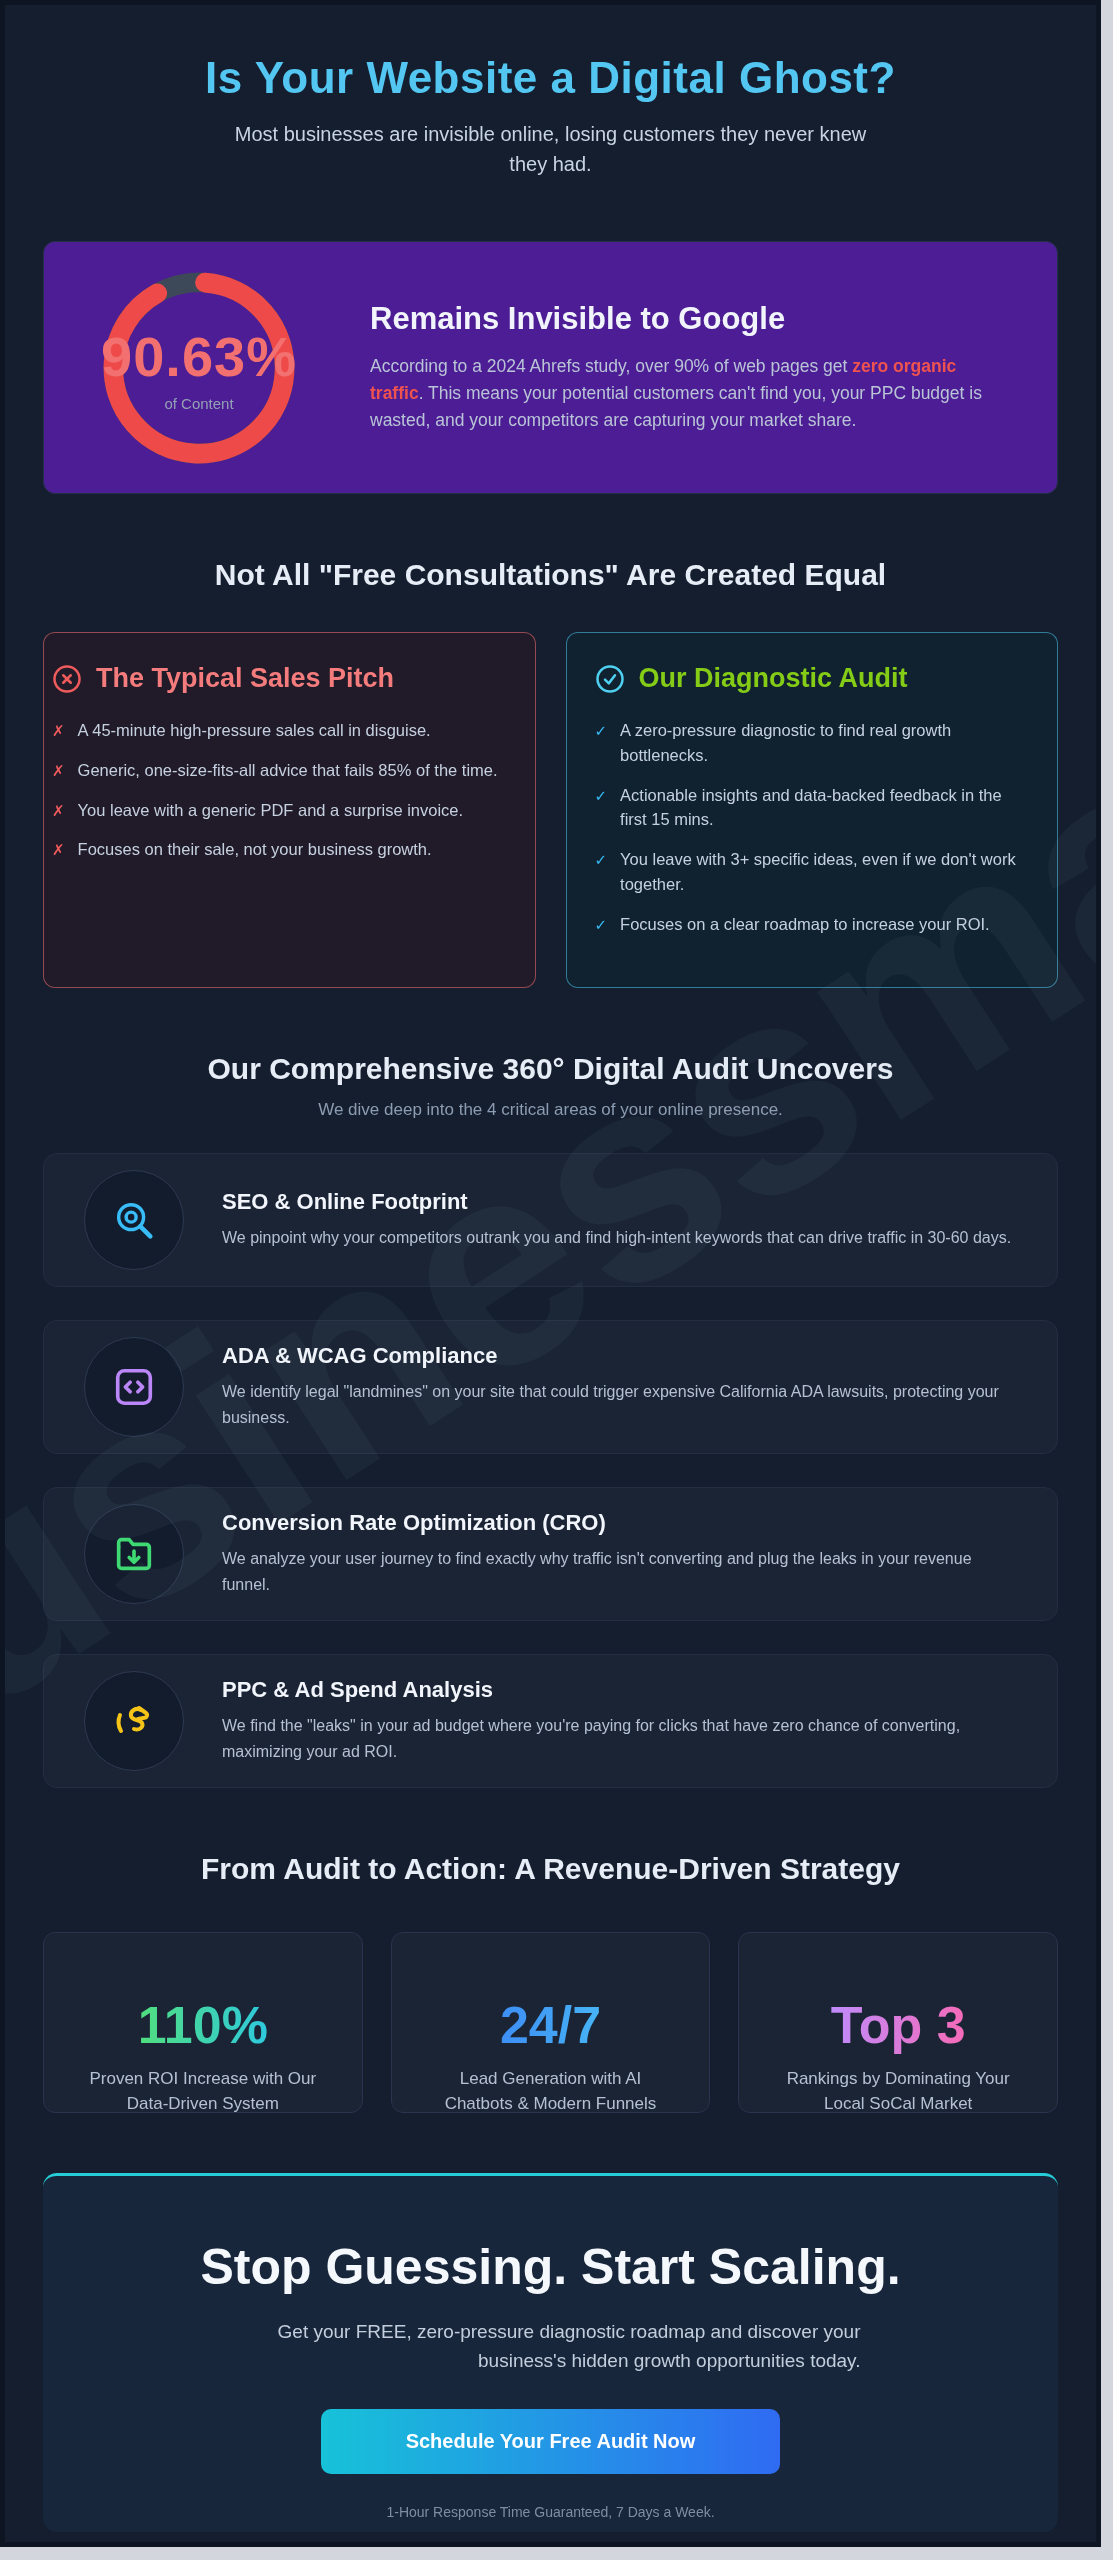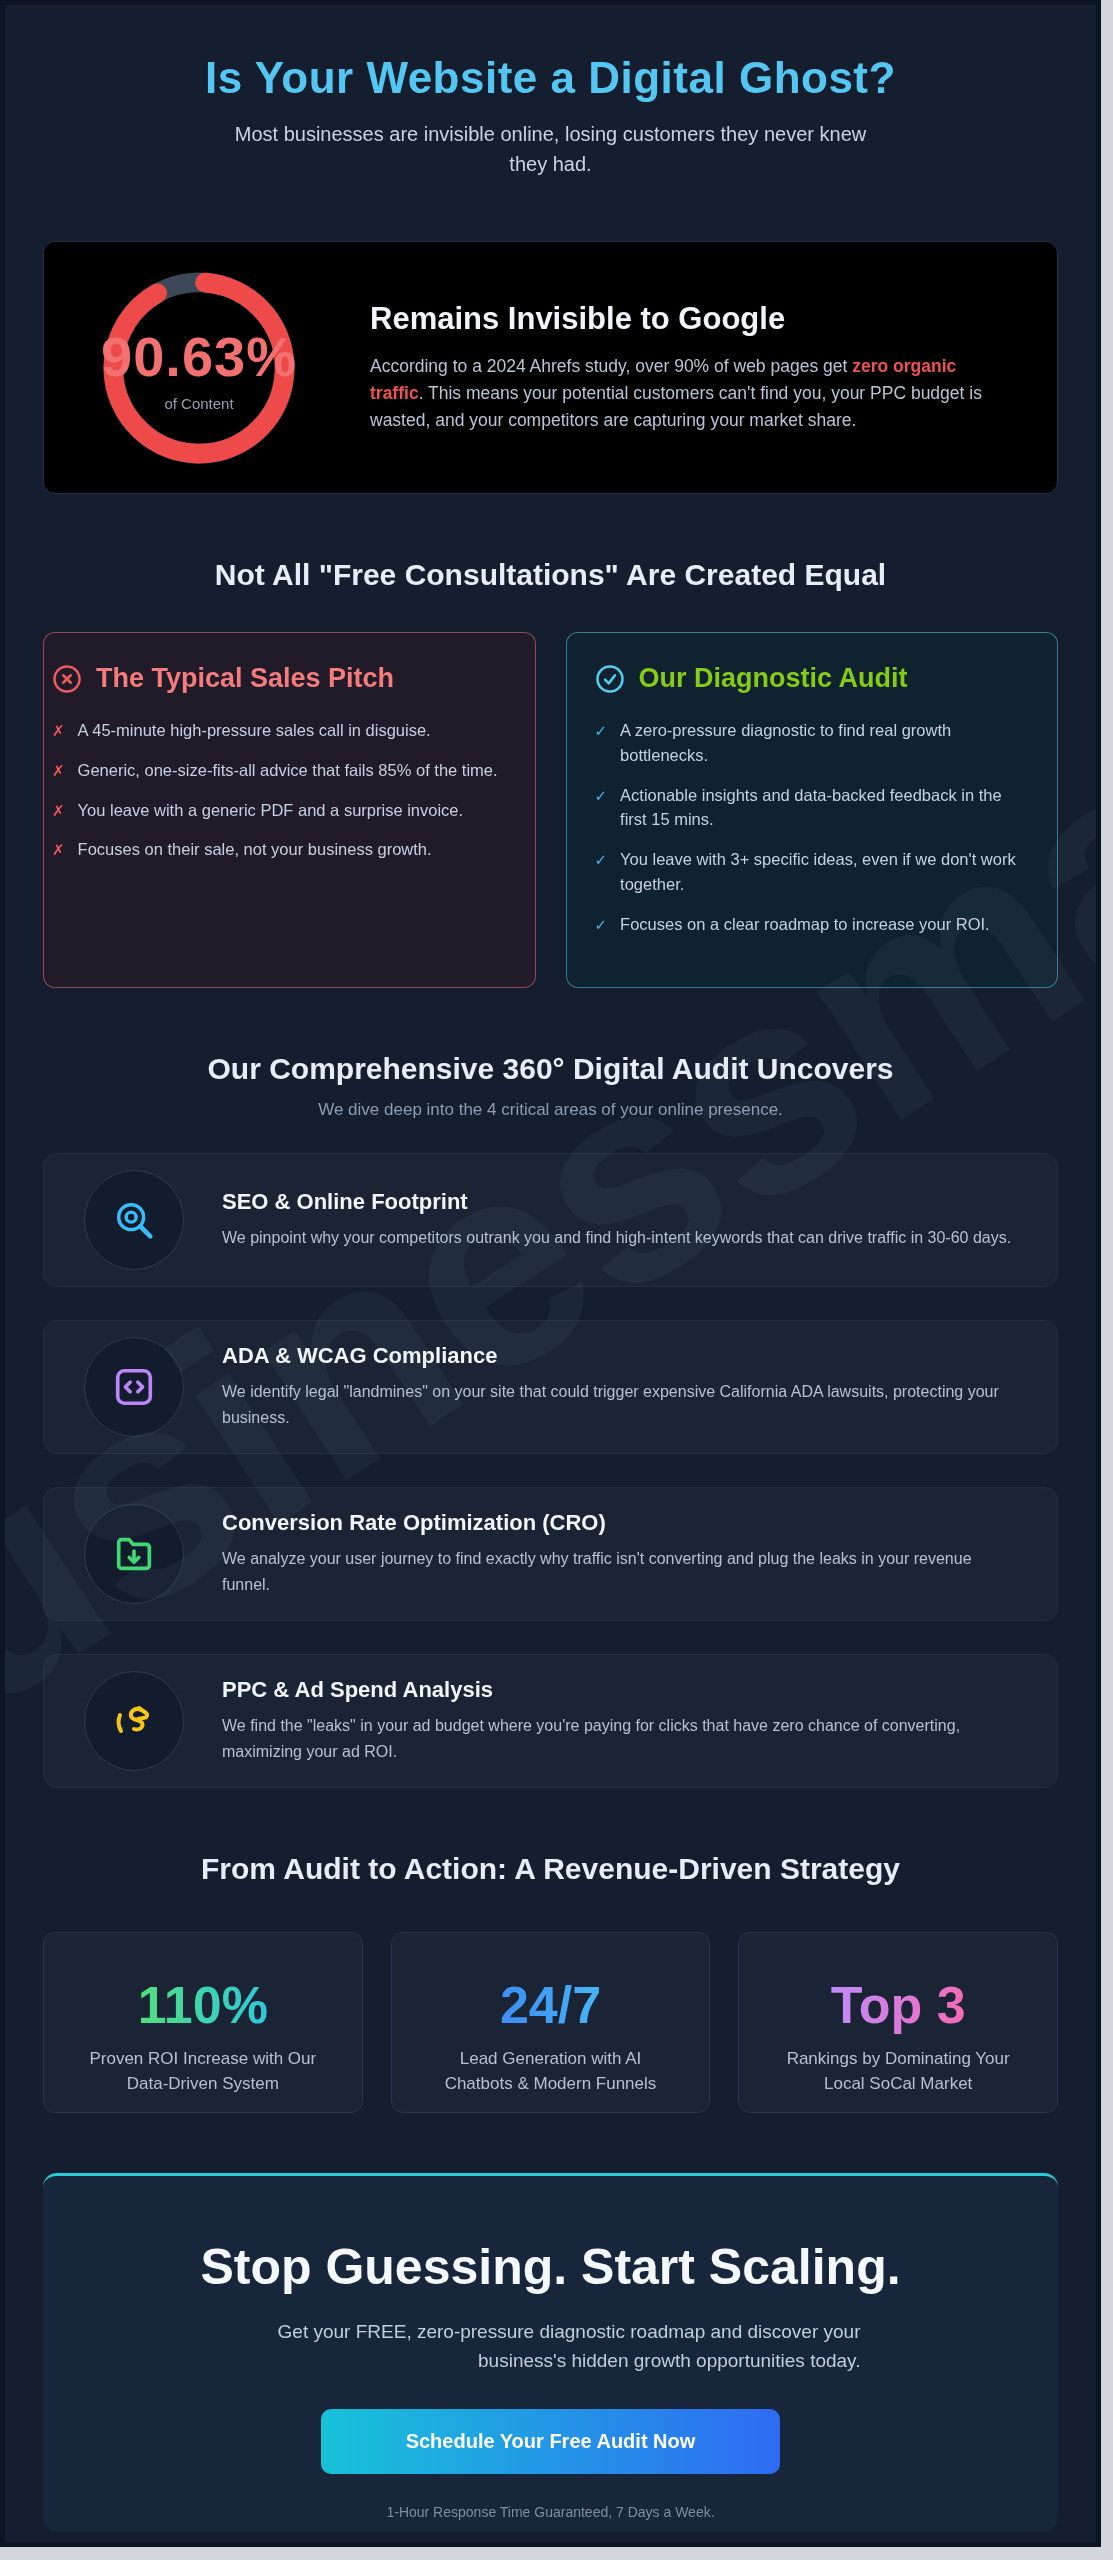--- a/index.html
+++ b/index.html
@@ -11,21 +11,21 @@
   }
   .content { width:1015px; margin:0 auto; position:relative; }
 
   
   .hero-header { padding-top:48px; text-align:center; }
   .h1 { font-size:44px; font-weight:bold; color:#53c6f2; letter-spacing:.5px; }
   .h1-sub { margin:16px auto 0; width:640px; font-size:20px; line-height:1.5; color:#c9d4e2; }
 
   
   .hero-card {
-    margin-top:62px; background:#000000; border:1px solid #243048; border-radius:12px;
+    margin-top:62px; background:#4c1d95; border:1px solid #243048; border-radius:12px;
     padding:20px 48px; display:flex; align-items:center; gap:64px; height:253px;
   }
   .donut-wrap { position:relative; width:214px; height:214px; flex-shrink:0; }
   .donut-wrap svg { display:block; }
   .donut-center { position:absolute; inset:0; display:flex; flex-direction:column; align-items:center; justify-content:center; }
   .donut-pct { font-size:56px; font-weight:bold; color:#f37070; letter-spacing:1px; white-space:nowrap; }
   .donut-lbl { font-size:15px; color:#93a1b5; margin-top:6px; }
   .hero-text h2 { font-size:31px; font-weight:bold; color:#f1f5fb; margin-bottom:16px; }
   .hero-text p { font-size:17.5px; line-height:1.55; color:#b9c5d6; }
   .hl-red { color:#ef5350; font-weight:bold; }
@@ -59,21 +59,21 @@
     background:#121c2c; border:1px solid #2d3a52;
     display:flex; align-items:center; justify-content:center;
   }
   .feature-title { font-size:22px; font-weight:bold; color:#f2f6fc; margin-bottom:10px; }
   .feature-body { font-size:16px; line-height:1.6; color:#b5c1d2; }
 
   
   .stats-grid { margin-top:46px; display:grid; grid-template-columns:1fr 1fr 1fr; gap:28px; }
   .stat-card {
     background:#1a2434; border:1px solid #283450; border-radius:12px;
-    text-align:center; padding:42px 18px; height:181px;
+    text-align:center; padding:62px 18px; height:181px;
   }
   .stat-value {
     font-size:52px; font-weight:bold; display:inline-block;
     -webkit-background-clip:text; background-clip:text; color:transparent;
   }
   .stat-label { margin:12px auto 0; font-size:17px; line-height:1.45; color:#b5c1d2; width:240px; }
 
   
   .cta-card {
     margin-top:60px; background:#17263b; border-radius:14px; border-top:3px solid #26ccd8;

